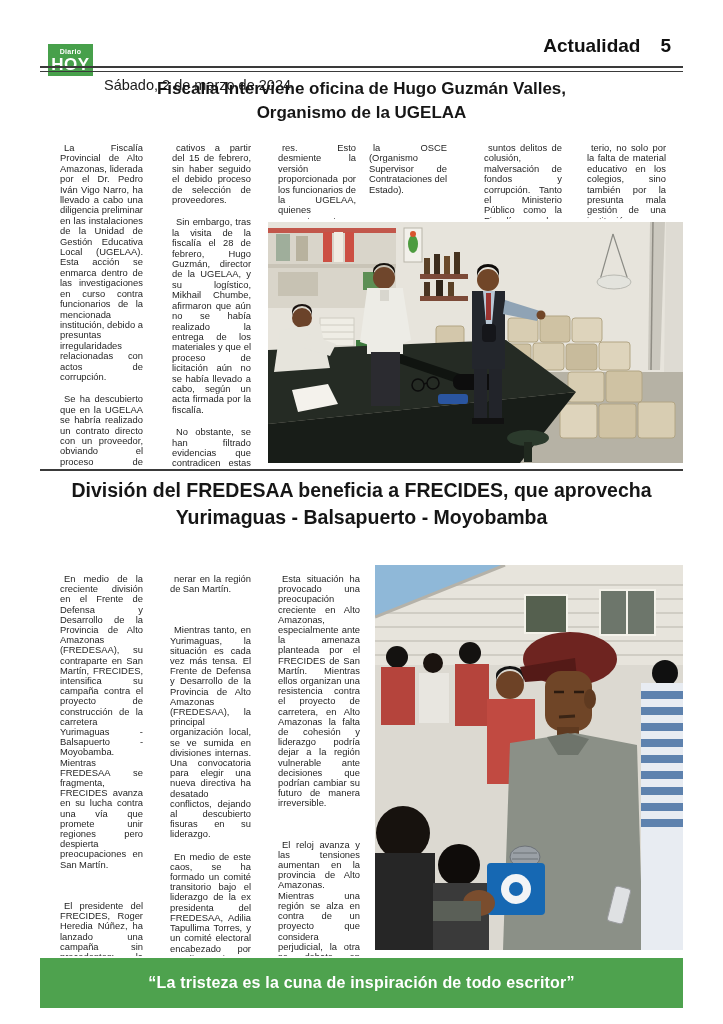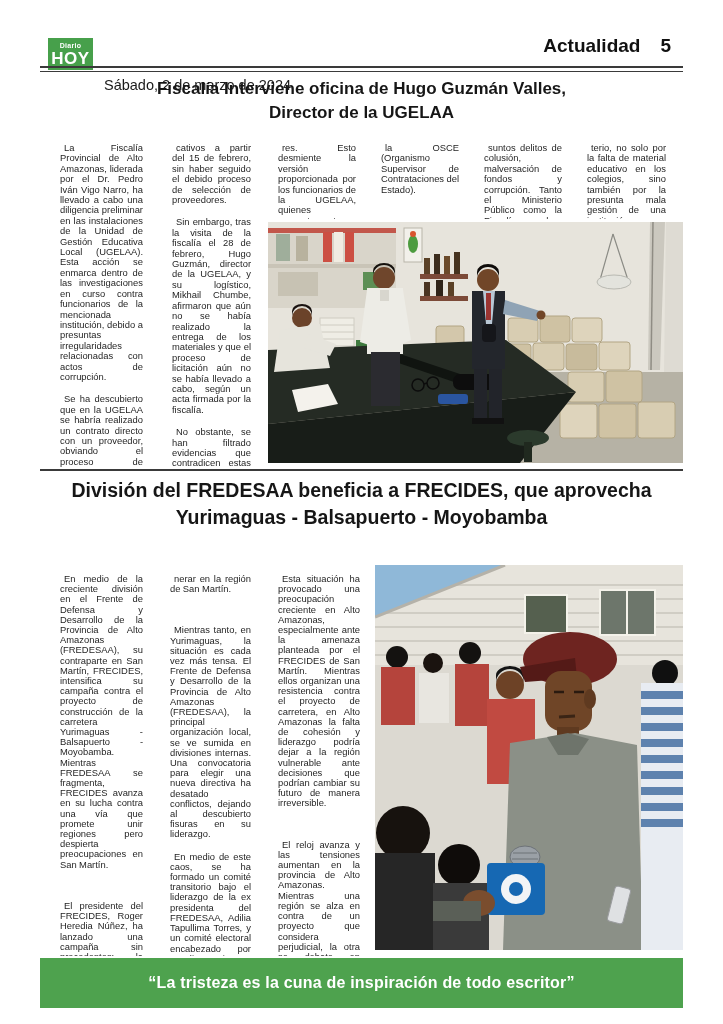--- a/index.html
+++ b/index.html
@@ -9,21 +9,21 @@
     --ink:#1d1d1d;
   }
   html,body{margin:0;padding:0;background:#888;}
   .page{
     position:relative;width:723px;height:1024px;margin:0 auto;background:#ffffff;
     font-family:"Liberation Sans", sans-serif;color:var(--ink);overflow:hidden;
   }
   
   .masthead{position:absolute;left:40px;top:28px;width:643px;height:38px;}
   .logo{
-    position:absolute;left:8px;top:10px;width:45px;height:32px;background:var(--accent-green);
+    position:absolute;left:8px;top:16px;width:45px;height:32px;background:var(--accent-green);
     color:#fff;display:flex;flex-direction:column;align-items:center;justify-content:center;
   }
   .logo-top{font-size:7px;font-weight:bold;line-height:8px;letter-spacing:.3px;}
   .logo-main{font-size:17px;font-weight:bold;line-height:17px;letter-spacing:.5px;}
   .edition-date{position:absolute;left:64px;top:13px;font-size:14.5px;color:#1a1a1a;margin-top:36px;}
   .section-wrap{position:absolute;right:12px;top:7px;display:flex;gap:20px;align-items:baseline;}
   .section-title,.page-number{font-size:19px;font-weight:bold;color:#111;}
   .double-rule{position:absolute;left:40px;top:66px;width:643px;height:3px;
     border-top:2.5px solid var(--rule);border-bottom:1.5px solid var(--rule);}
   
@@ -33,21 +33,21 @@
   .hl{display:block;}
   
   .bodyblock{position:absolute;left:40px;width:643px;}
   .body1{top:131px;height:336px;}
   .body2{top:562px;height:394px;}
   .col{position:absolute;top:0;overflow:hidden;}
   .body1 .col{height:336px;}
   .body1 .short{height:88px;}
   .body2 .col{height:394px;}
   .b1c1{left:8px;width:107px;}  .b1c2{left:120px;width:103px;}
-  .b1c3{left:226px;width:102px;}.b1c4{left:329px;width:102px;}
+  .b1c3{left:226px;width:102px;}.b1c4{left:317px;width:102px;}
   .b1c5{left:432px;width:102px;}.b1c6{left:535px;width:103px;}
   .b2c1{left:8px;width:107px;}  .b2c2{left:118px;width:105px;}  .b2c3{left:226px;width:106px;}
   .para{margin:12px;text-align:justify;text-indent:4px;font-size:9.4px;line-height:10.4px;
     color:#1f1f1f;hyphens:auto;-webkit-hyphens:auto;word-spacing:-0.2px;}
   .body2 .para{line-height:10.2px;}
   .spacer{height:7px;text-indent:0;}
   .thin-rule{position:absolute;left:40px;top:469px;width:643px;border-top:2px solid var(--rule);}
   
   .photo{position:absolute;display:block;}
   .photo1{left:228px;top:91px;width:415px;height:241px;}
@@ -72,21 +72,21 @@
     <span class="edition-date">Sábado,  2 de marzo de  2024</span>
     <div class="section-wrap">
       <span class="section-title">Actualidad</span>
       <span class="page-number">5</span>
     </div>
   </header>
   <div class="double-rule"></div>
 
   <h1 class="headline h1a">
     <span class="hl">Fiscalía Interviene oficina de Hugo Guzmán Valles,</span>
-    <span class="hl">Director de la UGELAA</span>
+    <span class="hl">Organismo de la UGELAA</span>
   </h1>
 
   <div class="bodyblock body1">
     <div class="col b1c1">
         <p class="para">La Fiscalía Provincial de Alto Amazonas, liderada por el Dr. Pedro Iván Vigo Narro, ha llevado a cabo una diligencia preliminar en las instalaciones de la Unidad de Gestión Educativa Local (UGELAA). Esta acción se enmarca dentro de las investigaciones en curso contra funcionarios de la mencionada institución, debido a presuntas irregularidades relacionadas con actos de corrupción.</p>
         <p class="para">Se ha descubierto que en la UGELAA se habría realizado un contrato directo con un proveedor, obviando el proceso de licitación requerido por las normativas estatales para la contratación de bienes o servicios. Este hallazgo se fundamenta en un comunicado emitido el 13 de febrero del presente año, en el cual se anunciaba la distribución de materiales edu-</p>
       </div>
     <div class="col b1c2">
         <p class="para">cativos a partir del 15 de febrero, sin haber seguido el debido proceso de selección de proveedores.</p>
         <p class="para">Sin embargo, tras la visita de la fiscalía el 28 de febrero, Hugo Guzmán, director de la UGELAA, y su logístico, Mikhail Chumbe, afirmaron que aún no se había realizado la entrega de los materiales y que el proceso de licitación aún no se había llevado a cabo, según un acta firmada por la fiscalía.</p>

